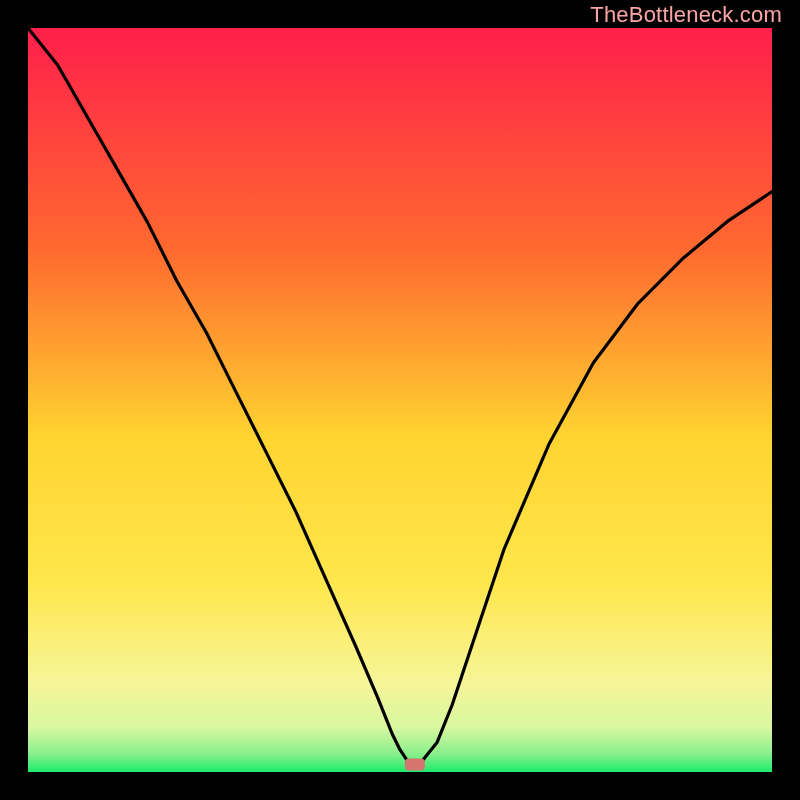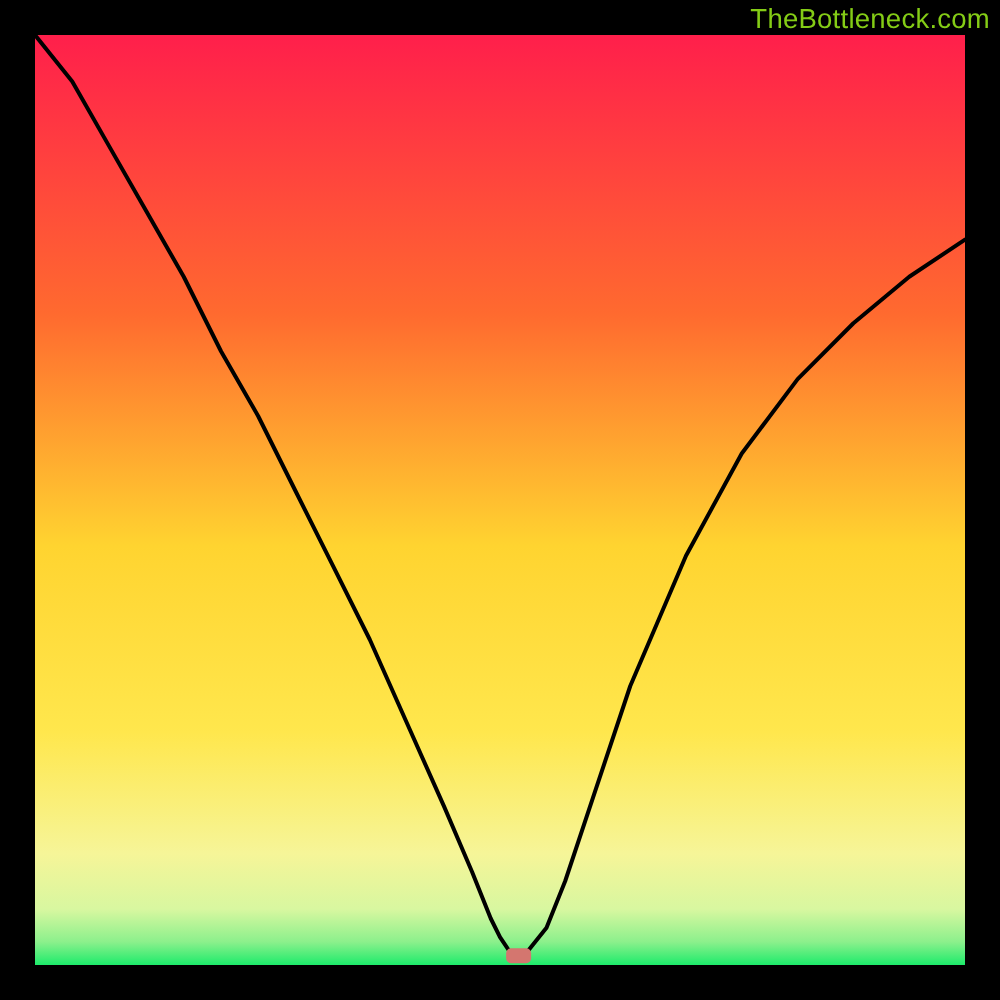--- a/index.html
+++ b/index.html
@@ -13,22 +13,22 @@
   }
   .frame {
     position: relative;
     width: 800px;
     height: 800px;
     background: #000;
   }
   .watermark {
     position: absolute;
     top: 2px;
-    right: 8px;
-    color: #84cc16;
+    right: 18px;
+    color: #fca5a5;
     font-size: 22px;
     font-weight: 500;
     letter-spacing: 0.2px;
     z-index: 5;
   }
   .plot-area {
     position: absolute;
     left: 28px;
     top: 28px;
     width: 744px;

